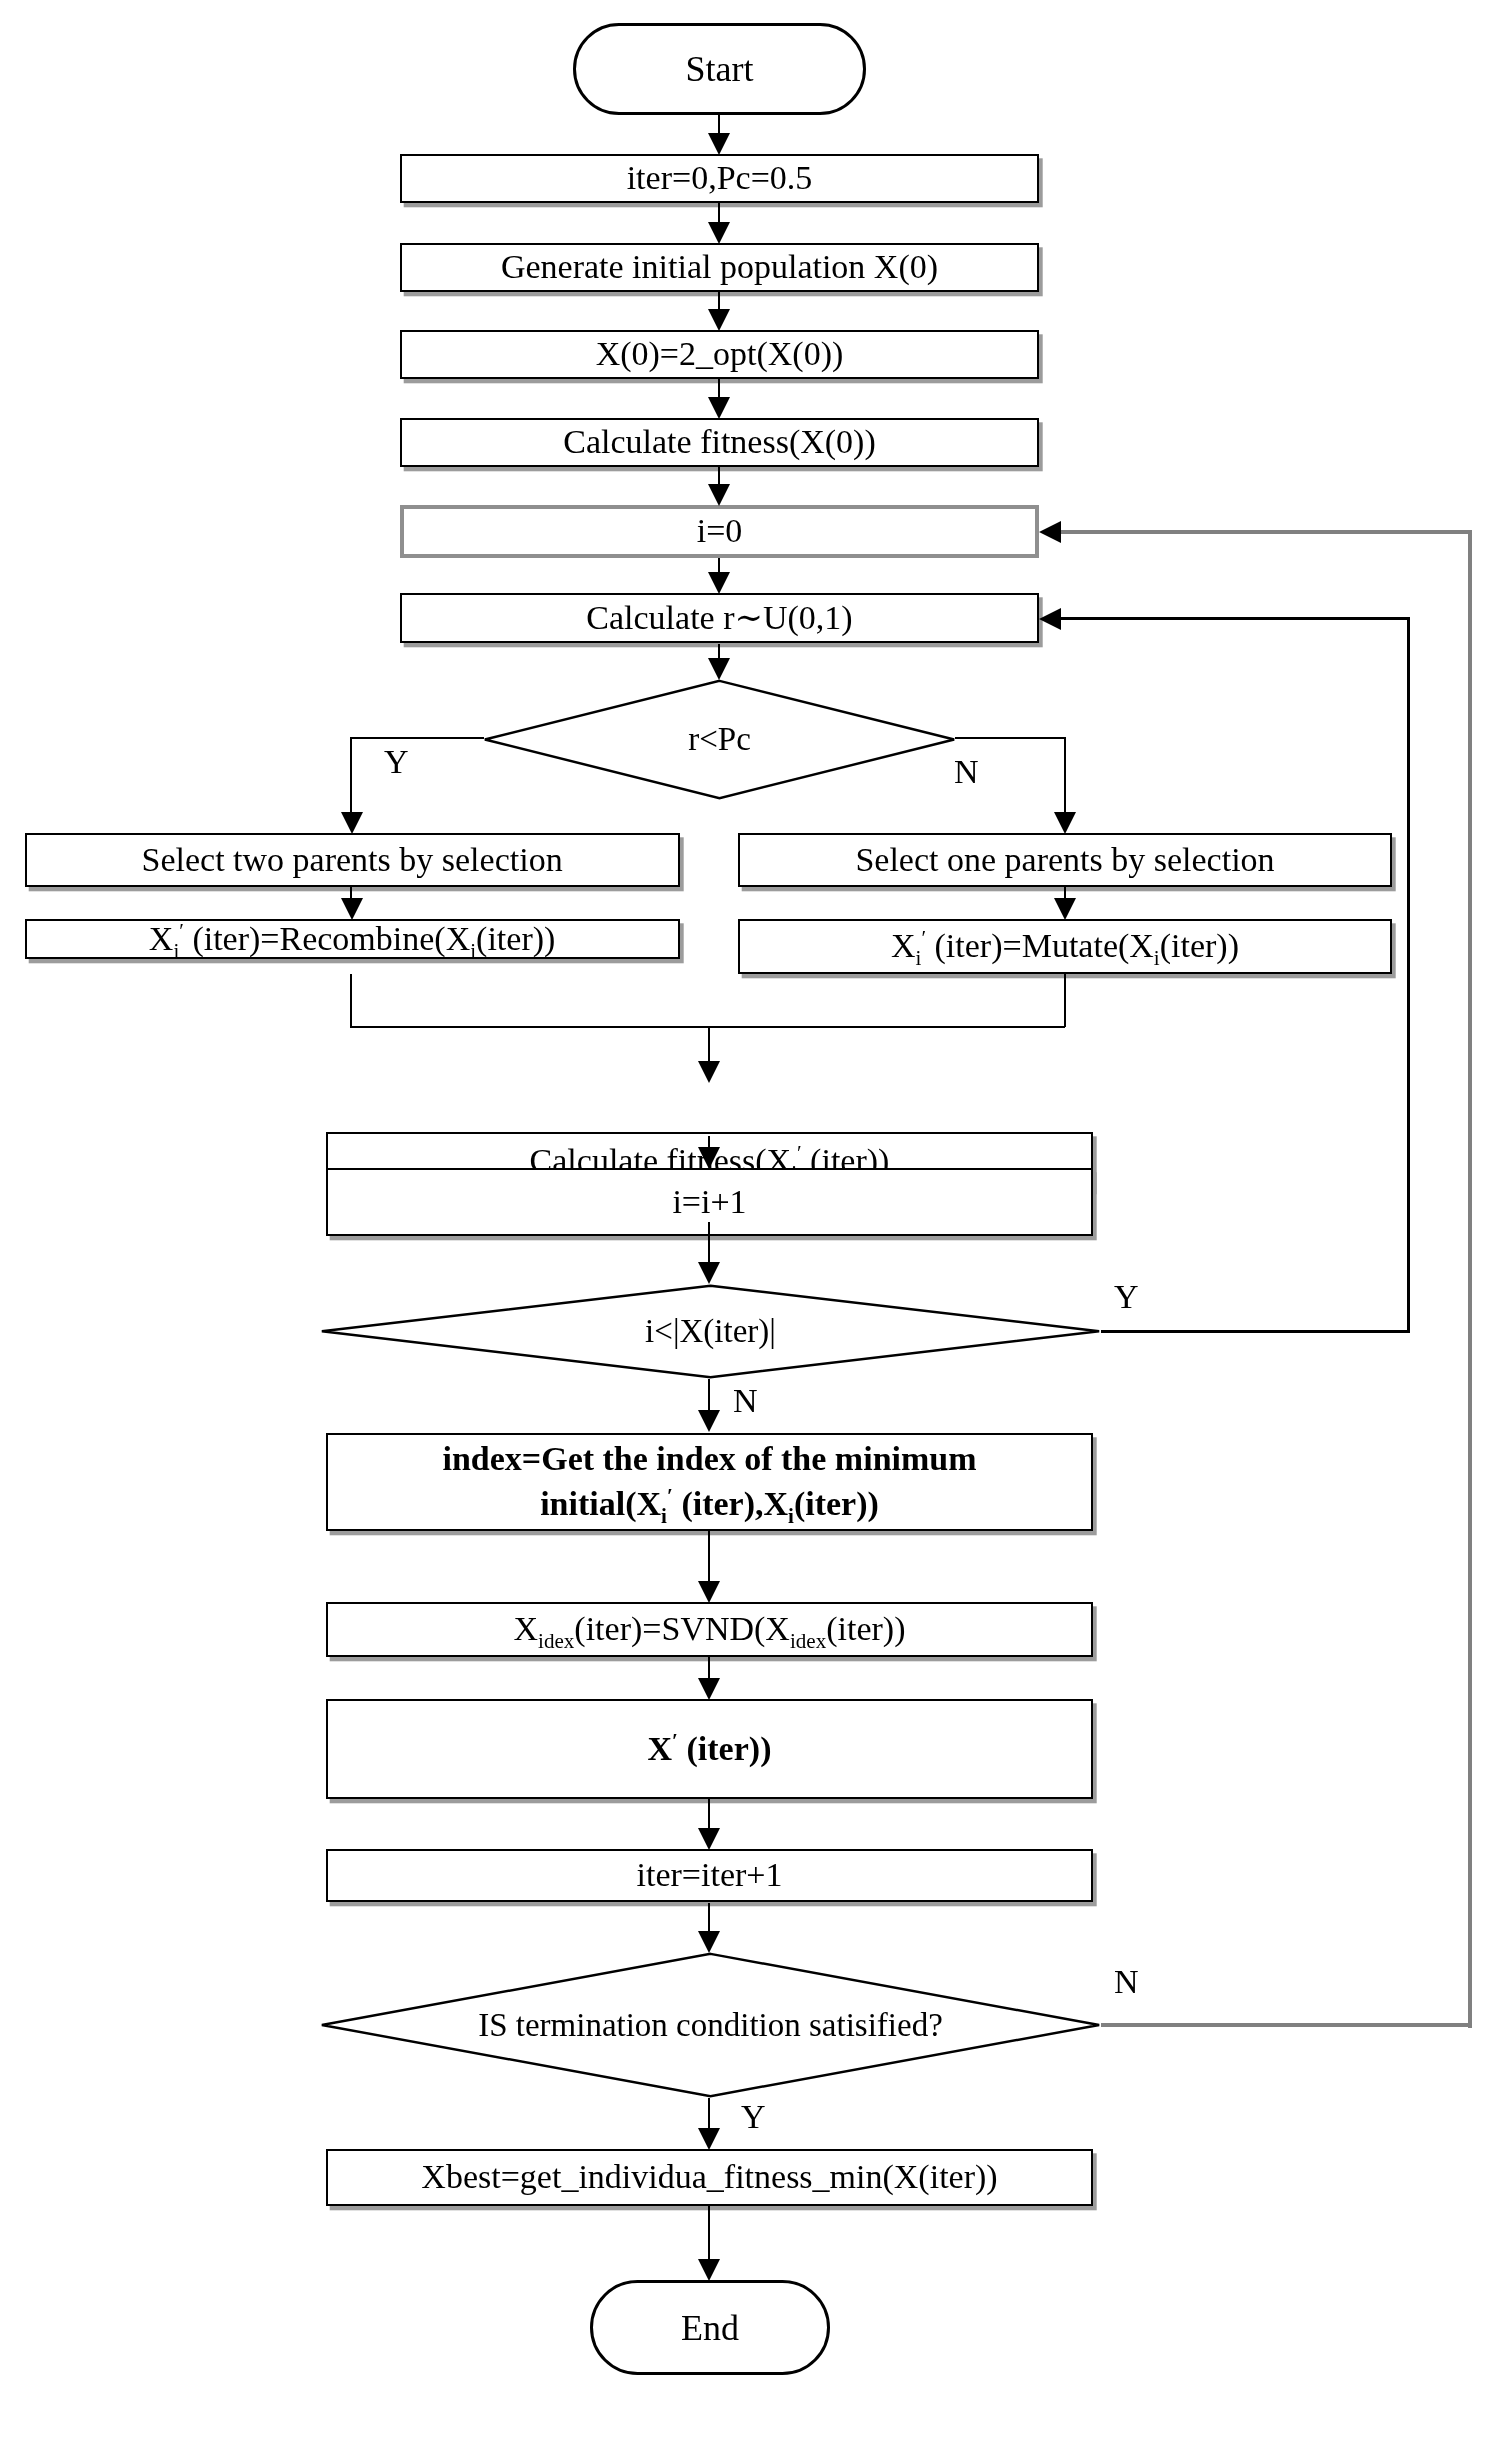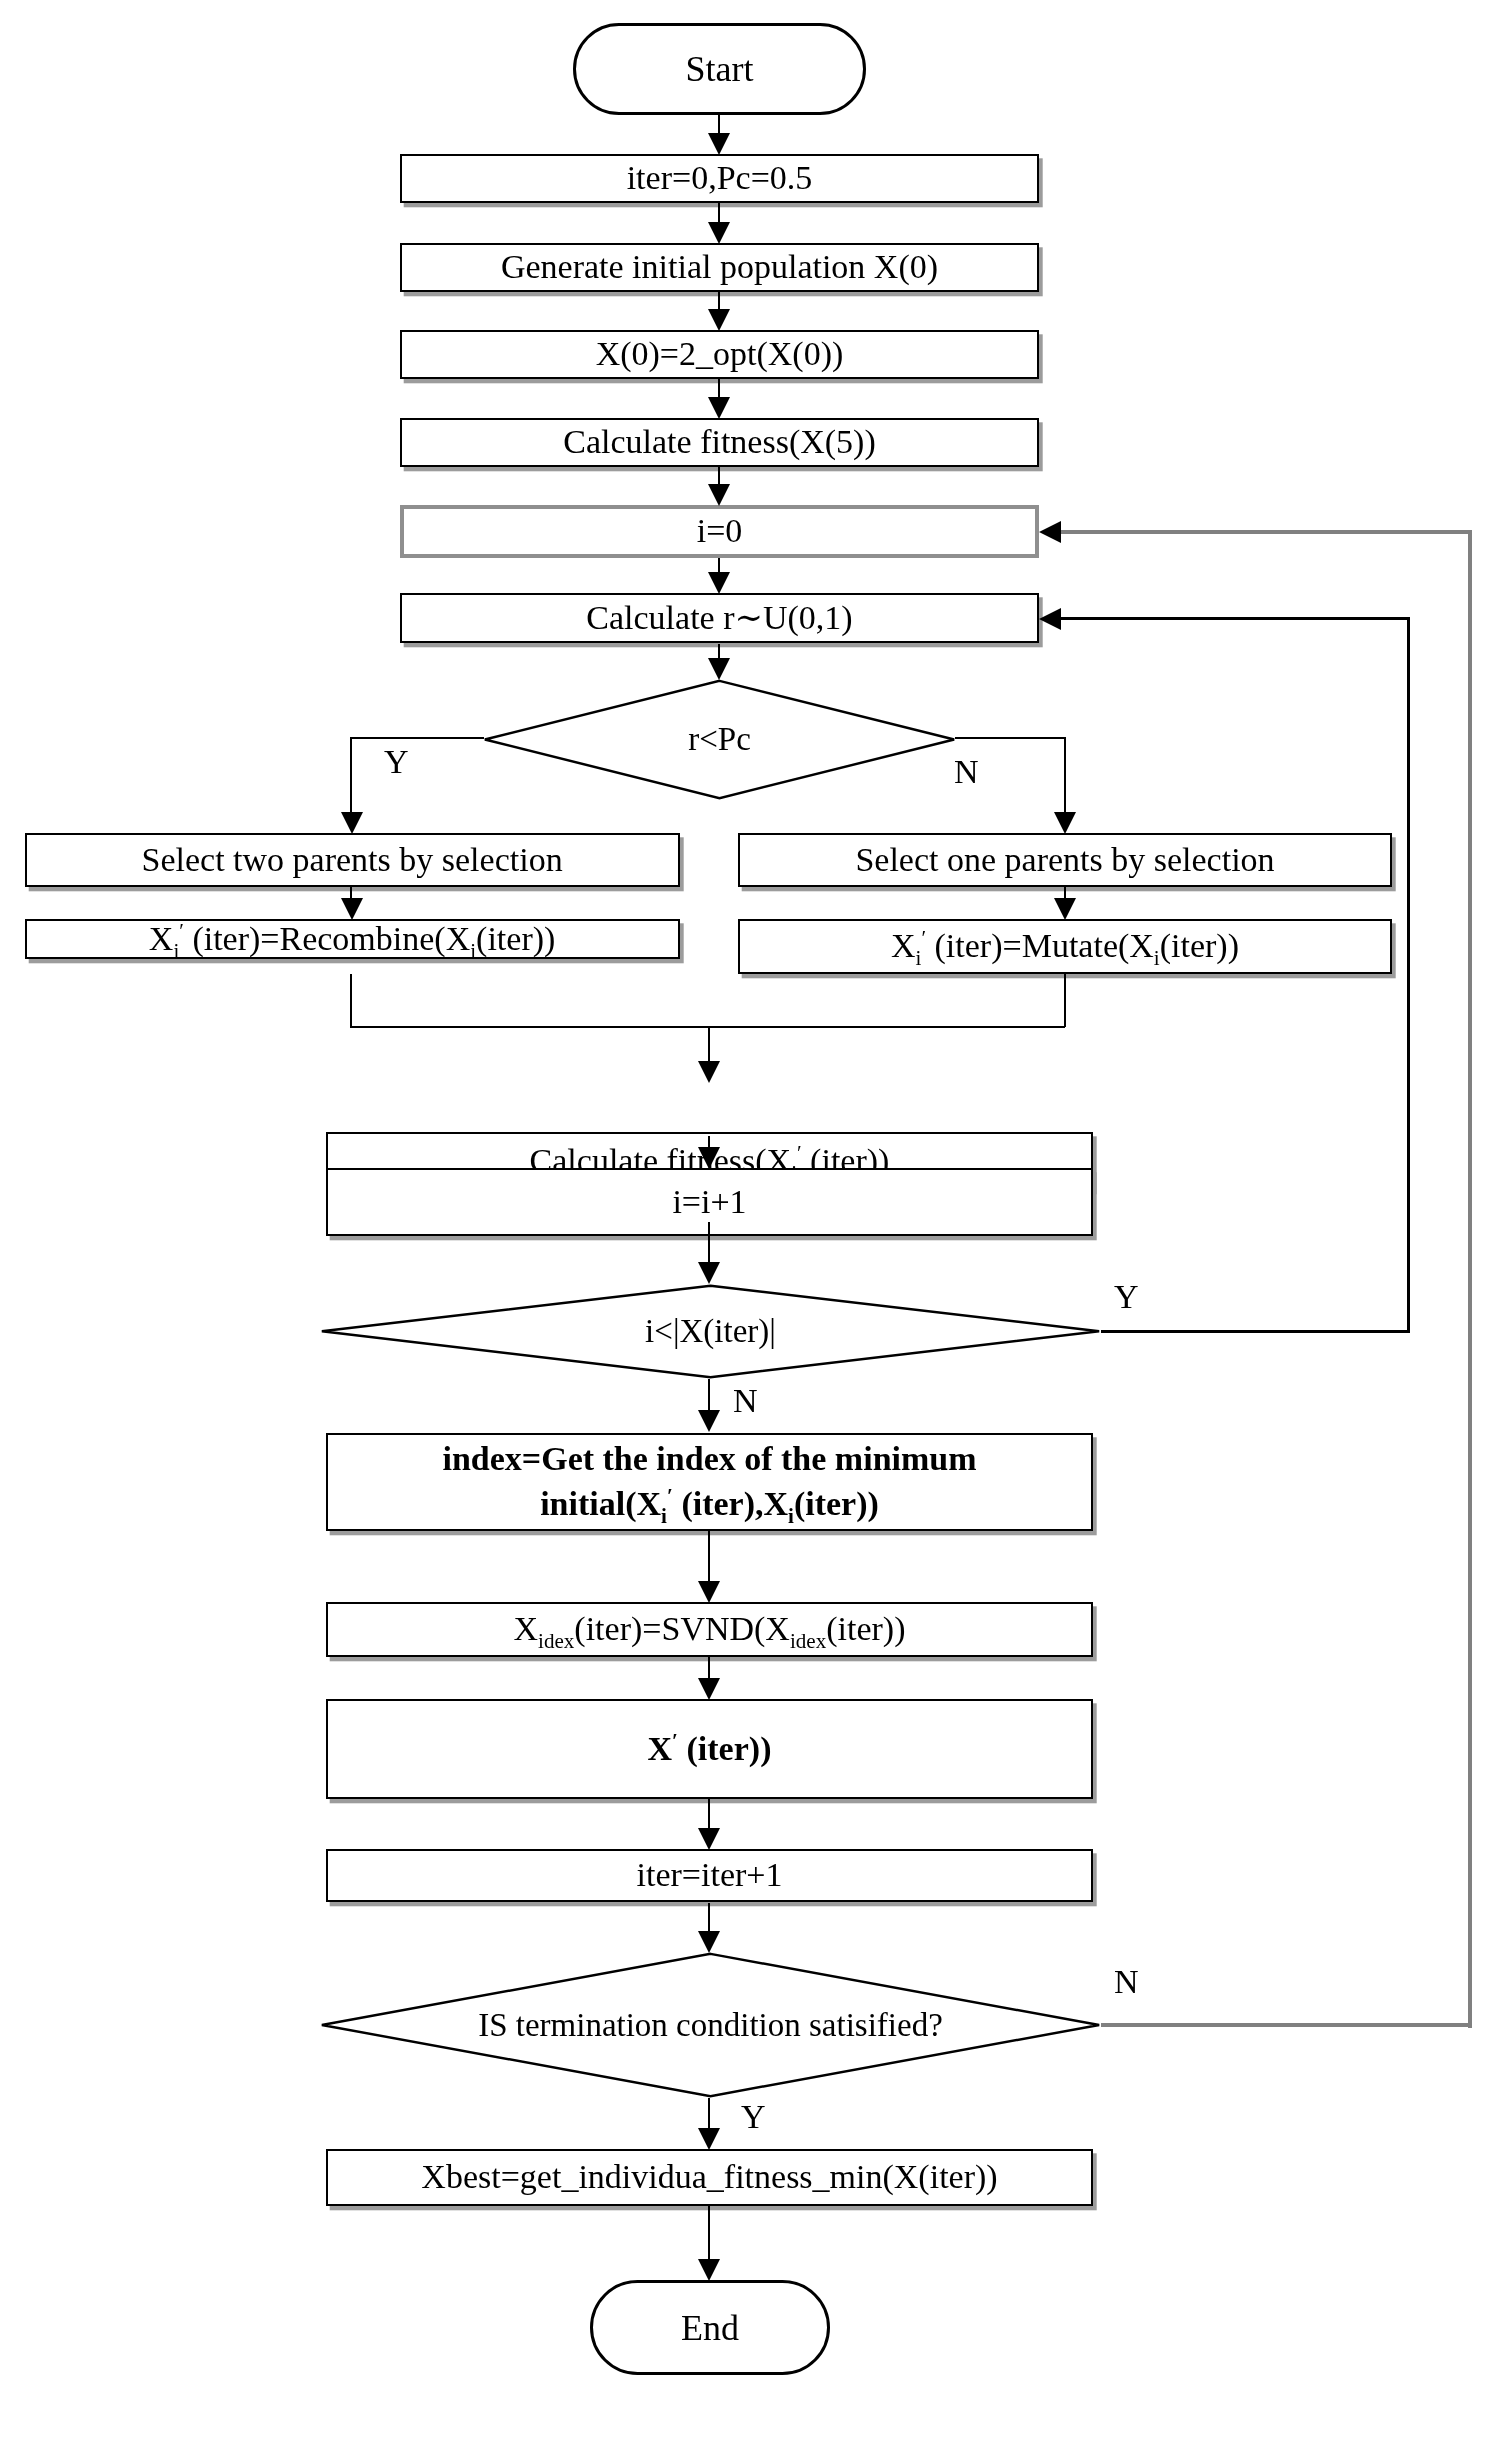--- a/index.html
+++ b/index.html
@@ -53,21 +53,21 @@
 
   <div class="box" style="left:400px;top:243px;width:639px;height:49px">
     <span>Generate initial population X(0)</span>
   </div>
 
   <div class="box" style="left:400px;top:330px;width:639px;height:49px">
     <span>X(0)=2_opt(X(0))</span>
   </div>
 
   <div class="box" style="left:400px;top:418px;width:639px;height:49px">
-    <span>Calculate fitness(X(5))</span>
+    <span>Calculate fitness(X(0))</span>
   </div>
 
   <div class="box grayborder" style="left:400px;top:505px;width:639px;height:53px">
     <span>i=0</span>
   </div>
 
   <div class="box" style="left:400px;top:593px;width:639px;height:50px">
     <span>Calculate r∼U(0,1)</span>
   </div>
 

